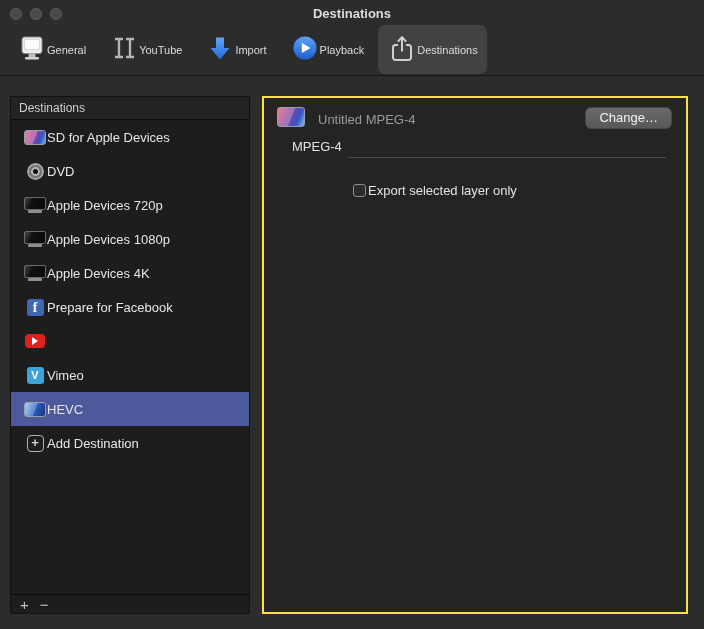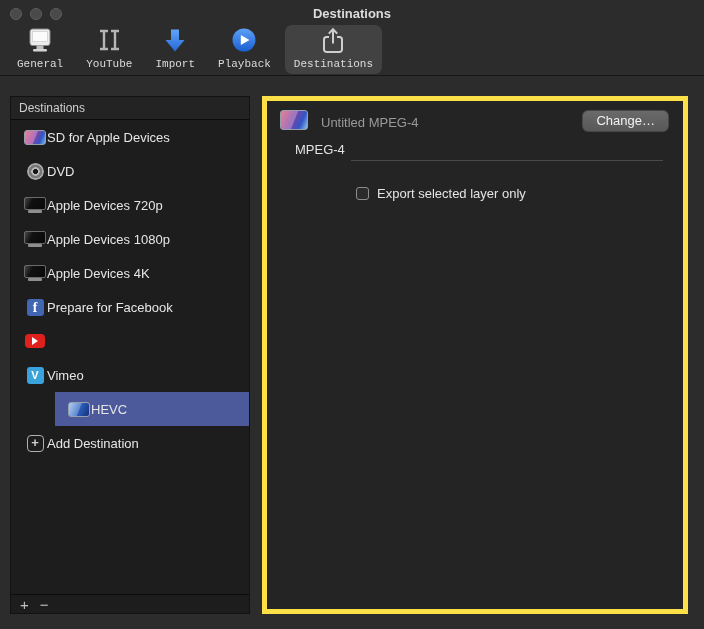--- a/index.html
+++ b/index.html
@@ -7,37 +7,37 @@
   .window{position:relative;width:704px;height:629px;background:#2c2c2c;overflow:hidden;}
 
   
   .titlebar{position:absolute;top:0;left:0;width:100%;height:26px;}
   .title{position:absolute;top:6px;left:0;right:0;text-align:center;font-size:13px;font-weight:bold;color:#dcdcdc;}
   .lights{position:absolute;top:8px;left:10px;display:flex;gap:8px;}
   .light{width:12px;height:12px;border-radius:50%;background:#4a4a4a;border:1px solid #5d5d5d;box-sizing:border-box;}
 
   
   .toolbar{position:absolute;top:25px;left:8px;height:49px;display:flex;gap:5px;align-items:stretch;}
-  .tab{display:flex;flex-direction:column;align-items:center;justify-content:flex-end;padding:3px 9px 4px;border-radius:7px;font-family:Liberation Mono, monospace;}
+  .tab{display:flex;flex-direction:row;align-items:center;justify-content:flex-end;padding:3px 9px 4px;border-radius:7px;}
   .tab.selected{background:#424242;}
   .ticon{height:31px;display:flex;align-items:center;justify-content:center;}
   .tlabel{font-size:11px;color:#dcdcdc;margin-top:1px;white-space:nowrap;}
   .toolbar-divider{position:absolute;top:75px;left:0;width:704px;height:1px;background:#161616;}
 
   
   .left-pane{position:absolute;left:10px;top:96px;width:240px;height:518px;background:#1d1d1d;border:1px solid #121212;box-sizing:border-box;}
   .pane-header{height:22px;line-height:22px;padding-left:8px;font-size:12px;color:#cfcfcf;background:#232323;border-bottom:1px solid #0c0c0c;}
   .list{position:absolute;top:23px;left:0;right:0;bottom:19px;overflow:hidden;}
   .row{height:34px;display:flex;align-items:center;padding-left:12px;box-sizing:border-box;}
-  .row.selected{background:var(--accent);margin-left:44px;}
+  .row.selected{background:var(--accent);}
   .row-label{font-size:13px;color:#e6e6e6;white-space:nowrap;}
   .pane-footer{position:absolute;left:0;right:0;bottom:0;height:18px;border-top:1px solid #0c0c0c;display:flex;align-items:center;gap:11px;padding-left:9px;background:#1d1d1d;}
   .pf-btn{color:#c2c2c2;font-size:15px;line-height:15px;}
 
-  .right-pane{position:absolute;left:262px;top:96px;width:426px;height:518px;background:#242424;border:5px solid #fde047;box-sizing:border-box;}
+  .right-pane{position:absolute;left:262px;top:96px;width:426px;height:518px;background:#242424;border:2px solid #fde047;box-sizing:border-box;}
 
   
   .ic{width:24px;display:flex;justify-content:center;align-items:center;flex:0 0 24px;}
   .scr{width:22px;height:15px;border-radius:3px;border:1px solid #98a0ae;position:relative;overflow:hidden;box-sizing:border-box;}
   .scr-sd{background:linear-gradient(115deg,#e04f63 0%,#a23e9a 40%,#3156c4 75%,#7fb4e8 100%);}
   .scr-hevc{background:linear-gradient(115deg,#8ec0ee 0%,#2e63c2 45%,#16307c 100%);}
   .scr .glare{position:absolute;left:-3px;top:-7px;width:13px;height:26px;background:rgba(255,255,255,.28);transform:rotate(22deg);}
   .disc{width:17px;height:17px;border-radius:50%;background:radial-gradient(circle,#141414 0 2.2px,#b9b9b9 2.6px 4px,#787878 4.5px 6.5px,#a9a9a9 7px 8px,#5f5f5f 8.5px);}
   .tv{width:22px;height:13px;background:linear-gradient(115deg,#474747 0%,#101010 35%,#0a0a0a 100%);border:1px solid #6a6a6a;border-radius:2px;position:relative;box-sizing:border-box;margin-bottom:4px;}
   .tv .stand{position:absolute;left:3px;right:3px;bottom:-4px;height:2.5px;background:#8e8e8e;border-radius:1px;}
@@ -48,21 +48,21 @@
   .addbox{width:15px;height:15px;border:1.5px solid #b0b0b0;border-radius:4px;color:#d0d0d0;font-size:13px;font-weight:600;line-height:14px;text-align:center;display:block;}
 
   
   .mp4-icon{position:absolute;left:13px;top:9px;width:28px;height:20px;border-radius:3px;border:1px solid #98a0ae;overflow:hidden;background:linear-gradient(115deg,#e04f63 0%,#8a3f9e 38%,#3156c4 75%,#8fc0ea 100%);box-sizing:border-box;}
   .mp4-icon .glare{position:absolute;left:-3px;top:-8px;width:16px;height:34px;background:rgba(255,255,255,.28);transform:rotate(22deg);}
   .detail-title{position:absolute;left:54px;top:14px;font-size:13px;color:#9a9a9a;}
   .change-btn{position:absolute;right:14px;top:9px;height:22px;padding:0 13px;background:linear-gradient(#6a6a6a,#585858);border:1px solid #474747;border-radius:6px;color:#f2f2f2;font-size:13px;line-height:20px;box-sizing:border-box;}
   .format-label{position:absolute;left:28px;top:41px;font-size:13px;color:#e2e2e2;}
   .format-line{position:absolute;left:84px;right:20px;top:59px;height:1px;background:#4a4a4a;}
   .cb{position:absolute;left:89px;top:86px;width:13px;height:13px;border:1px solid #8d8d8d;border-radius:3px;background:#2b2b2b;box-sizing:border-box;}
-  .cb-label{position:absolute;left:110px;top:85px;font-size:13px;color:#e4e4e4;}
+  .cb-label{position:absolute;left:104px;top:85px;font-size:13px;color:#e4e4e4;}
 </style>
 </head>
 <body>
 
 <div class="window">
 
   <div class="titlebar">
     <div class="lights">
       <span class="light"></span>
       <span class="light"></span>

